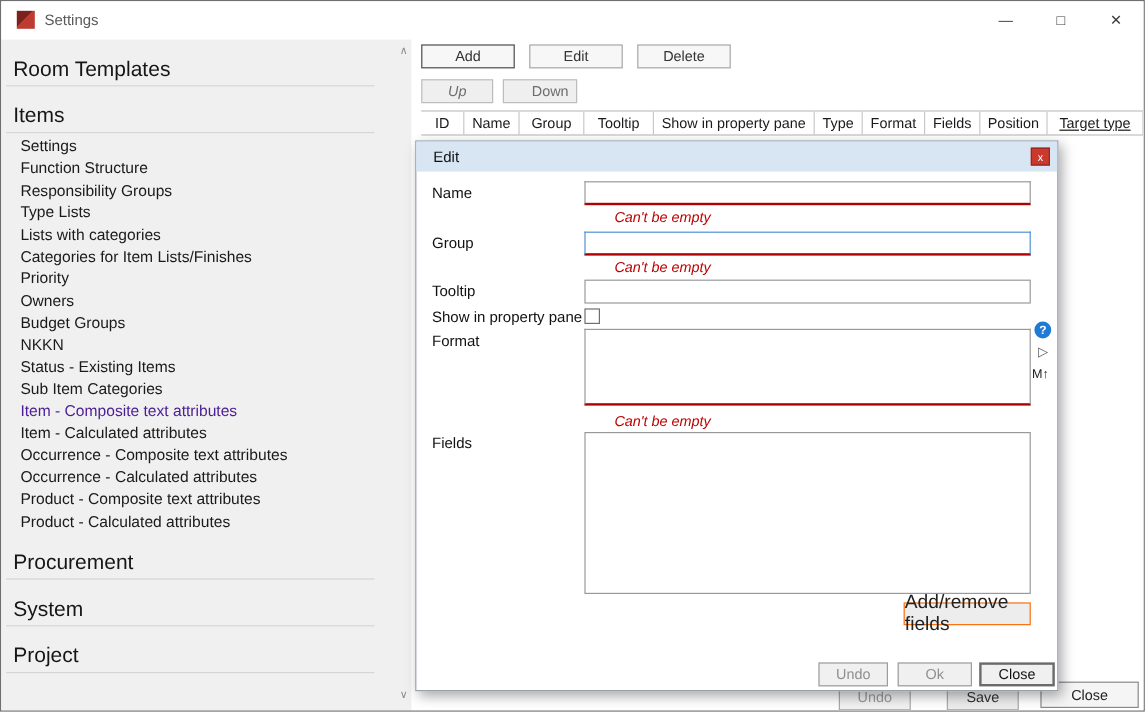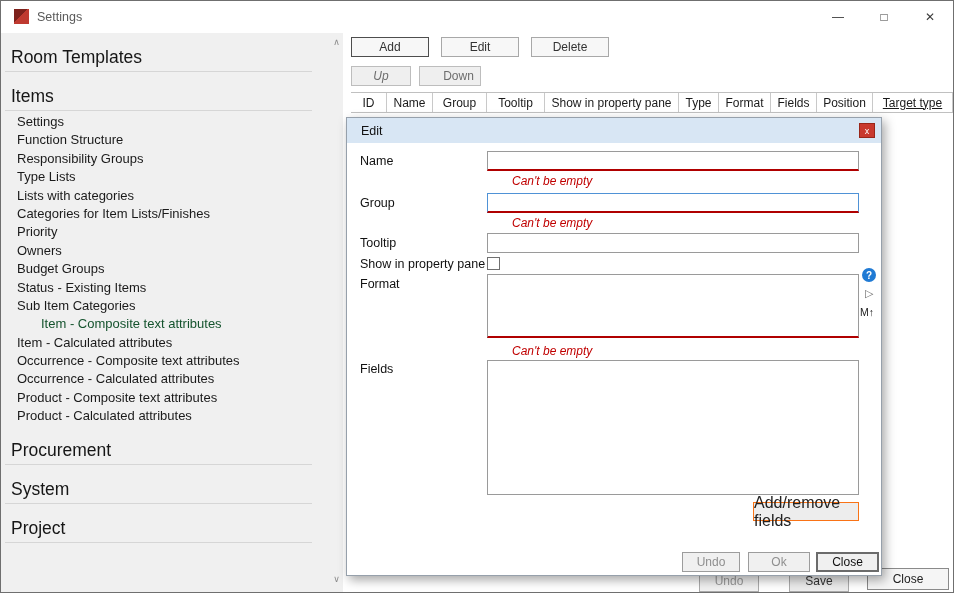--- a/index.html
+++ b/index.html
@@ -20,21 +20,21 @@
 
   
   .sidebar { position: absolute; left: 0; top: 32px; width: 329px; height: 559px;
              background: #f0f0f0; padding-top: 8px; overflow: hidden; }
   .section-header { font-size: 17.5px; color: #161616; margin: 8px 18px 0 4px;
                     padding: 6px 0 3px 6px; border-bottom: 1px solid #d6d6d6; }
   .sidebar > .section-header:first-child { margin-top: 0; }
   .sidebar-items { margin-top: 2px; }
   .sidebar-item { font-size: 13px; color: #1a1a1a; height: 18.4px; line-height: 18.4px;
                   padding-left: 16px; white-space: nowrap; cursor: default; }
-  .sidebar-item.selected { color: #14532d; margin-left: 24px; }
+  .sidebar-item.selected { color: #4c1d95; }
 
   
   .vscroll { position: absolute; left: 329px; top: 32px; width: 13px; height: 559px; background: #f0f0f0; }
   .scroll-arrow { position: absolute; left: 0; width: 13px; height: 14px; text-align: center;
                   color: #8a8a8a; font-size: 9px; line-height: 14px; }
   .scroll-arrow.up { top: 2px; }
   .scroll-arrow.down { bottom: 6px; }
 
   
   .main { position: absolute; left: 342px; top: 32px; right: 0; bottom: 0; background: #fff; }
@@ -135,20 +135,21 @@
     <div class="sidebar-items">
       <div class="sidebar-item">Settings</div>
       <div class="sidebar-item">Function Structure</div>
       <div class="sidebar-item">Responsibility Groups</div>
       <div class="sidebar-item">Type Lists</div>
       <div class="sidebar-item">Lists with categories</div>
       <div class="sidebar-item">Categories for Item Lists/Finishes</div>
       <div class="sidebar-item">Priority</div>
       <div class="sidebar-item">Owners</div>
       <div class="sidebar-item">Budget Groups</div>
+      <div class="sidebar-item">NKKN</div>
       <div class="sidebar-item">Status - Existing Items</div>
       <div class="sidebar-item">Sub Item Categories</div>
       <div class="sidebar-item selected">Item - Composite text attributes</div>
       <div class="sidebar-item">Item - Calculated attributes</div>
       <div class="sidebar-item">Occurrence - Composite text attributes</div>
       <div class="sidebar-item">Occurrence - Calculated attributes</div>
       <div class="sidebar-item">Product - Composite text attributes</div>
       <div class="sidebar-item">Product - Calculated attributes</div>
     </div>
     <div class="section-header">Procurement</div>

